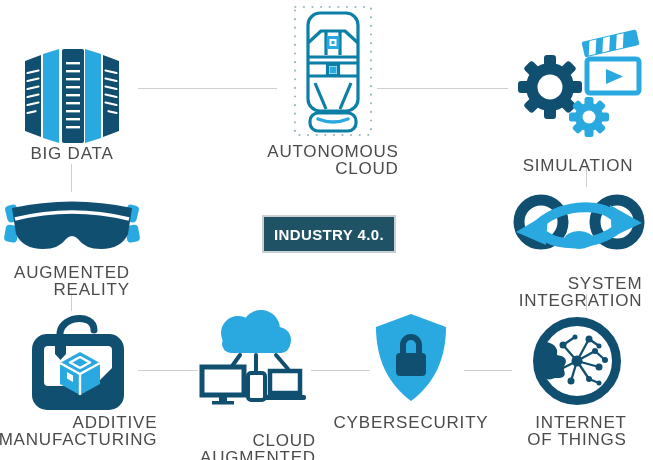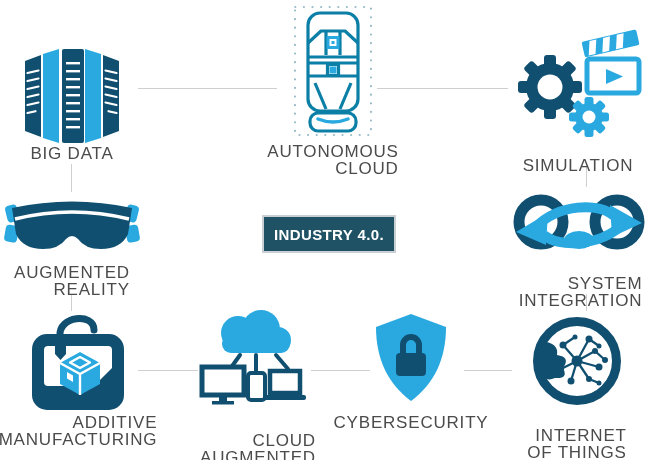--- a/index.html
+++ b/index.html
@@ -272,19 +272,19 @@
         <circle cx="66" cy="50" r="3.5"></circle>
           <circle cx="56" cy="62" r="3"></circle>
           <circle cx="38" cy="64" r="3.5"></circle>
         <circle cx="28" cy="52" r="3"></circle>
           <circle cx="72" cy="43" r="3"></circle>
           <circle cx="66" cy="29" r="2.5"></circle>
         <circle cx="42" cy="20" r="2.5"></circle>
           <circle cx="66" cy="66" r="2.5"></circle>
       </g>
     </svg>
-    <div class="label" style="margin-top:22px">
+    <div class="label" style="margin-top:9px">
       <span>INTERNET</span><br>
       <span>OF THINGS</span>
     </div>
   </div>
 
 </div>
 
 </body></html>

